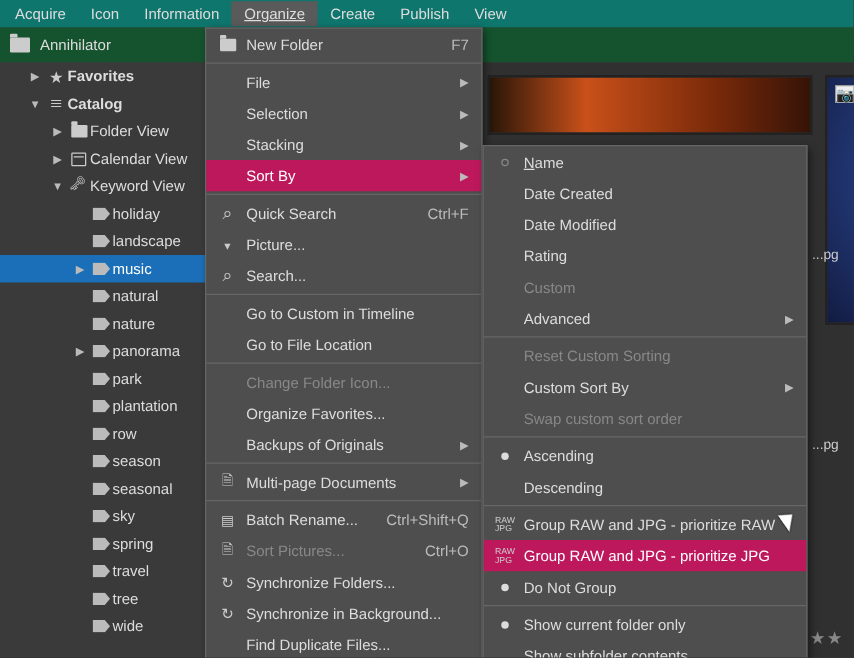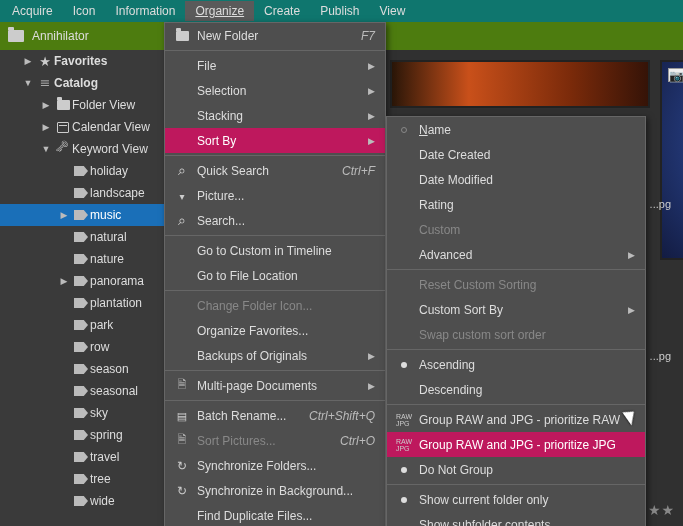--- a/index.html
+++ b/index.html
@@ -4,21 +4,21 @@
 <style>
 * { margin: 0; padding: 0; box-sizing: border-box; font-family: "Segoe UI", Tahoma, sans-serif; font-size: 12px; }
 body { background: #3a3a3a; color: #ddd; width: 683px; height: 526px; overflow: hidden; position: relative; user-select: none; }
 
 
 .menubar { background: #0f766e; height: 22px; display: flex; align-items: center; padding: 0 2px; }
 .menubar .item { padding: 3px 10px; color: #ddd; }
 .menubar .item.open { background: #5a5a5a; text-decoration: underline; }
 
 
-.pathbar { background: #4d7c0f; height: 28px; display: flex; align-items: center; padding: 0 8px; gap: 8px; }
+.pathbar { background: #14532d; height: 28px; display: flex; align-items: center; padding: 0 8px; gap: 8px; }
 .pathbar .folder-ic { width: 16px; height: 12px; background:#ccc; border-radius:1px; position:relative; }
 .pathbar .folder-ic::before { content:""; position:absolute; top:-3px; left:0; width:6px; height:3px; background:#ccc; border-radius:1px 1px 0 0;}
 .pathbar .segment { color:#ddd; }
 
 
 .sidebar { position:absolute; left:0; top:50px; width:300px; bottom:0; background:#3a3a3a; }
 .side-row { display:flex; align-items:center; height:22px; padding-left:4px; color:#ddd; position:relative; }
 .side-row .arrow { width:16px; text-align:center; color:#bbb; font-size:9px; }
 .side-row .icon { width:18px; display:flex; align-items:center; justify-content:center; }
 .side-row.selected { background:#1a6fb8; color:#fff; }
@@ -40,21 +40,21 @@
 .thumb-date { position:absolute; color:#ccc; font-size:11px; }
 .stars { position:absolute; color:#888; font-size:14px; letter-spacing:1px; }
 
 
 .menu { position:absolute; background:#4e4e4e; border:1px solid #666; box-shadow:2px 2px 6px rgba(0,0,0,0.5); }
 .menu .mrow { display:flex; align-items:center; height:25px; padding:0 10px 0 6px; color:#ddd; }
 .menu .mrow.hover { background:#be185d; color:#fff; }
 .menu .mrow.disabled { color:#888; }
 .menu .micon { width:22px; display:flex; align-items:center; justify-content:center; color:#ccc; }
 .menu .mlabel { flex:1; padding-left:4px; }
-.menu .mshort { color:#bbb; padding-left:20px;font-style:italic; }
+.menu .mshort { color:#bbb; padding-left:20px; }
 .menu .msub { color:#bbb; font-size:9px; padding-left:14px; }
 .menu .sep { height:1px; background:#666; margin:2px 0; }
 .menu1 { left:164px; top:22px; width:222px; }
 .menu2 { left:386px; top:116px; width:260px; }
 .bullet { width:6px; height:6px; border-radius:50%; background:#ddd; }
 .bullet.off { background:transparent; border:1px solid #888; }
 
 
 .ic-star::before { content:"★"; color:#ccc; font-size:13px; }
 .ic-db::before   { content:"☰"; color:#ccc; font-size:11px; transform:scaleY(0.7); display:inline-block;}
@@ -164,28 +164,28 @@
         <span class="icon">
           <span class="ic-tag"></span>
         </span>
         <span class="label">panorama</span>
       </div>
       <div class="side-row indent3">
         <span class="arrow"></span>
         <span class="icon">
           <span class="ic-tag"></span>
         </span>
+        <span class="label">park</span>
+      </div>
+      <div class="side-row indent3">
+        <span class="arrow"></span>
+        <span class="icon">
+          <span class="ic-tag"></span>
+        </span>
         <span class="label">plantation</span>
-      </div>
-      <div class="side-row indent3">
-        <span class="arrow"></span>
-        <span class="icon">
-          <span class="ic-tag"></span>
-        </span>
-        <span class="label">park</span>
       </div>
       <div class="side-row indent3">
         <span class="arrow"></span>
         <span class="icon">
           <span class="ic-tag"></span>
         </span>
         <span class="label">row</span>
       </div>
       <div class="side-row indent3">
         <span class="arrow"></span>

